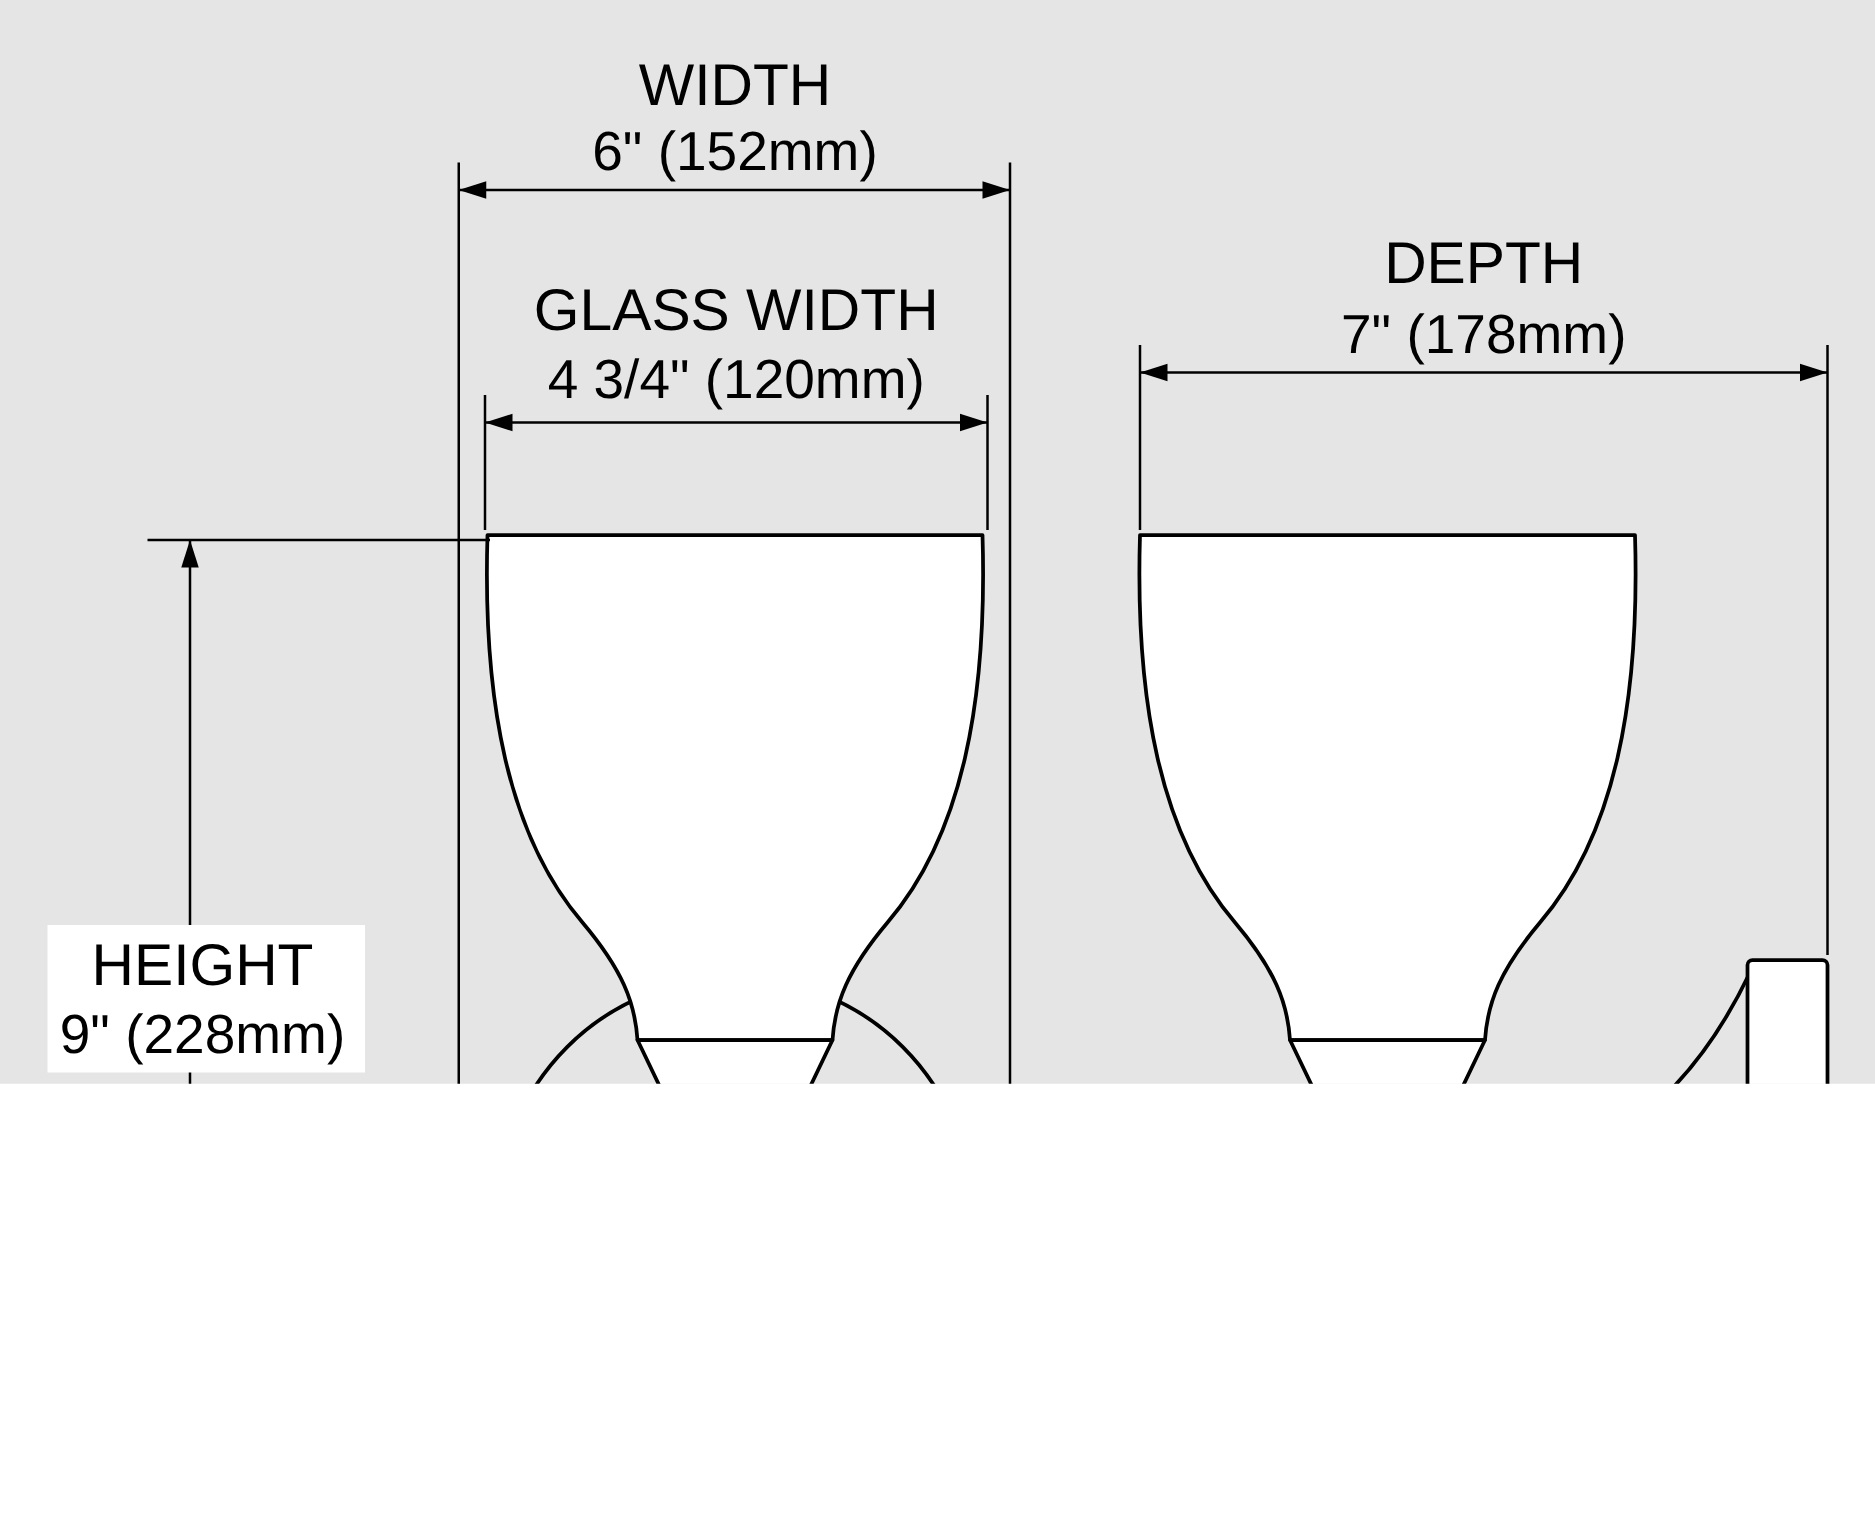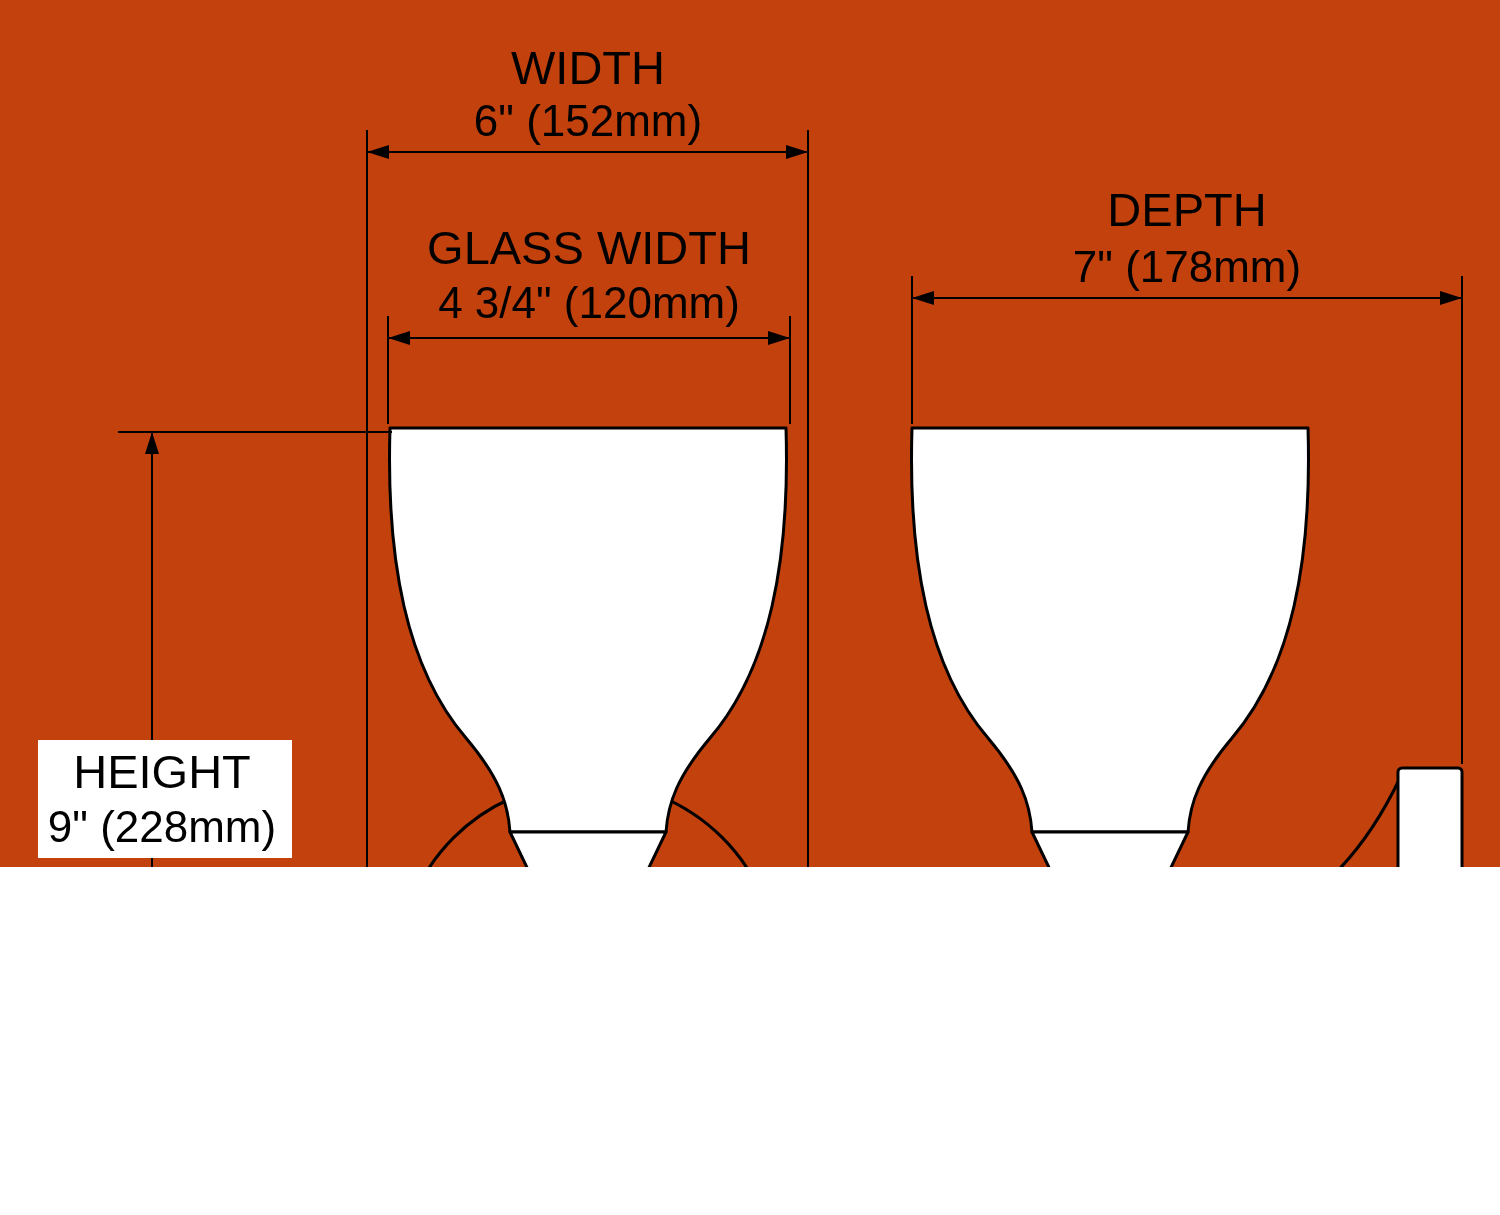--- a/index.html
+++ b/index.html
@@ -7,21 +7,21 @@
     padding: 0;
     background: #ffffff;
     width: 1500px;
     height: 1215px;
     font-family: "Liberation Sans", sans-serif;
   }
   .stage {
     position: relative;
     width: 1500px;
     height: 867px;
-    background: #c2410c;
+    background: #e5e5e5;
     overflow: hidden;
   }
   svg { display: block; }
   
   .fix {
     fill: #ffffff;
     stroke: #000000;
     stroke-width: 3;
     stroke-linejoin: round;
   }

